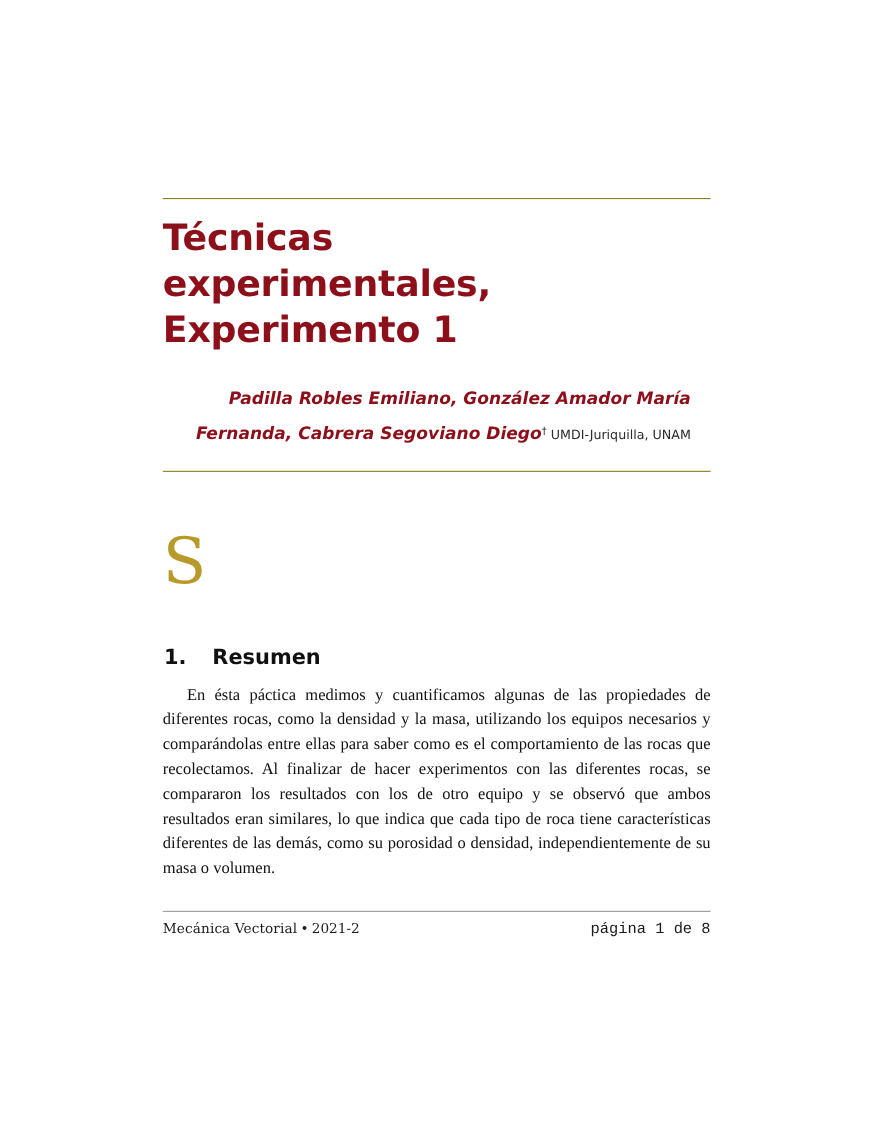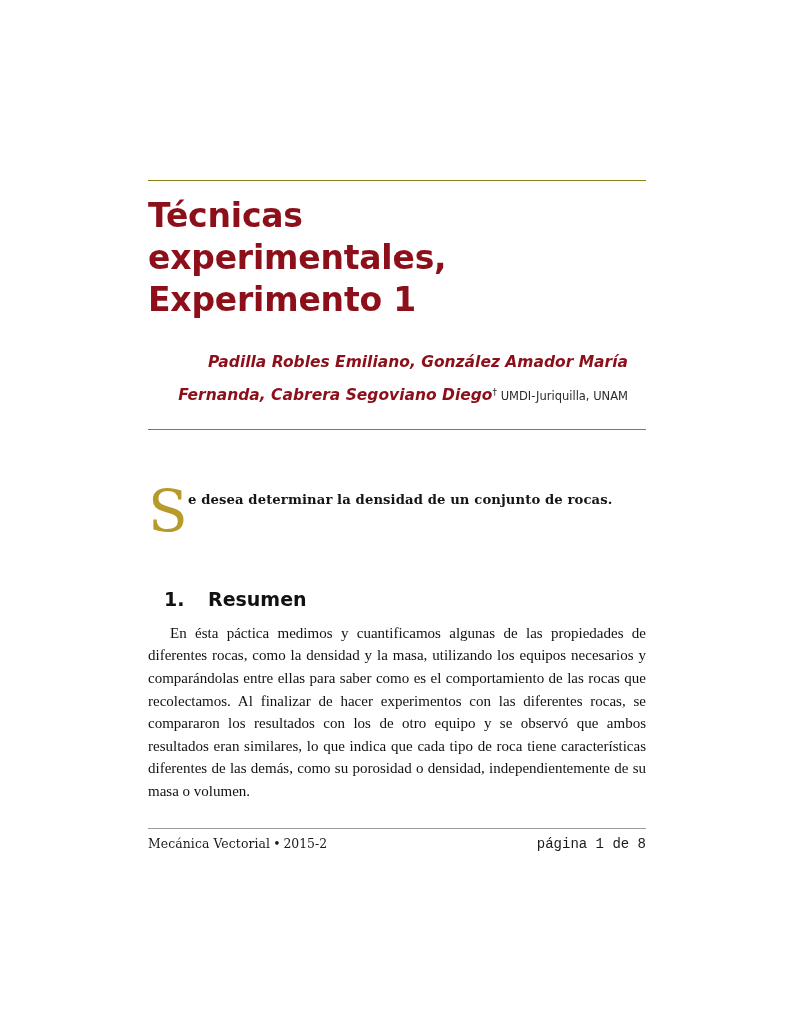--- a/index.html
+++ b/index.html
@@ -95,21 +95,21 @@
     letter-spacing: 0.1px;
     padding-left: 40px;
     padding-top: 2px;
     color: #151515;
   }
   .section-head {
     font-family: "DejaVu Sans", sans-serif;
     font-weight: bold;
     font-size: 19px;
     color: #111111;
-    margin: 42px 0 12px 16px;
+    margin: 42px 0 12px 1px;
   }
   .section-head .num {
     display: inline-block;
     width: 44px;
   }
   .body-par {
     font-family: "Liberation Serif", serif;
     font-size: 15px;
     line-height: 22.6px;
     text-align: justify;
@@ -158,30 +158,29 @@
     <div class="rule-top"></div>
 
     <h1 class="title">Técnicas experimentales, Experimento 1</h1>
 
     <p class="authors"><span>Padilla Robles Emiliano, González Amador María Fernanda, Cabrera Segoviano Diego</span><span class="affiliation"><span class="dagger">†</span> <span>UMDI-Juriquilla, UNAM</span></span></p>
 
     <div class="rule-bottom"></div>
 
     <div class="lead-block">
       <span class="dropcap">S</span>
-      <div class="lead-text">e desea determinar la densidad de un conjunto de rocas.</div>
     </div>
 
     <h2 class="section-head"><span class="num">1.</span><span>Resumen</span></h2>
 
     <p class="body-par">En ésta páctica medimos y cuantificamos algunas de las propiedades de diferentes rocas, como la densidad y la masa, utilizando los equipos necesarios y comparándolas entre ellas para saber como es el comportamiento de las rocas que recolectamos. Al finalizar de hacer experimentos con las diferentes rocas, se compararon los resultados con los de otro equipo y se observó que ambos resultados eran similares, lo que indica que cada tipo de roca tiene características diferentes de las demás, como su porosidad o densidad, independientemente de su masa o volumen.</p>
 
   </div>
 
   <div class="footer">
     <div class="footer-rule"></div>
     <div class="footer-row">
-      <div class="footer-left"><span class="journal">Mecánica Vectorial</span><span class="bullet">•</span><span>2015-2</span></div>
+      <div class="footer-left"><span class="journal">Mecánica Vectorial</span><span class="bullet">•</span><span>2021-2</span></div>
       <div class="footer-right">página 1 de 8</div>
     </div>
   </div>
 
 </div>
 
 </body></html>

